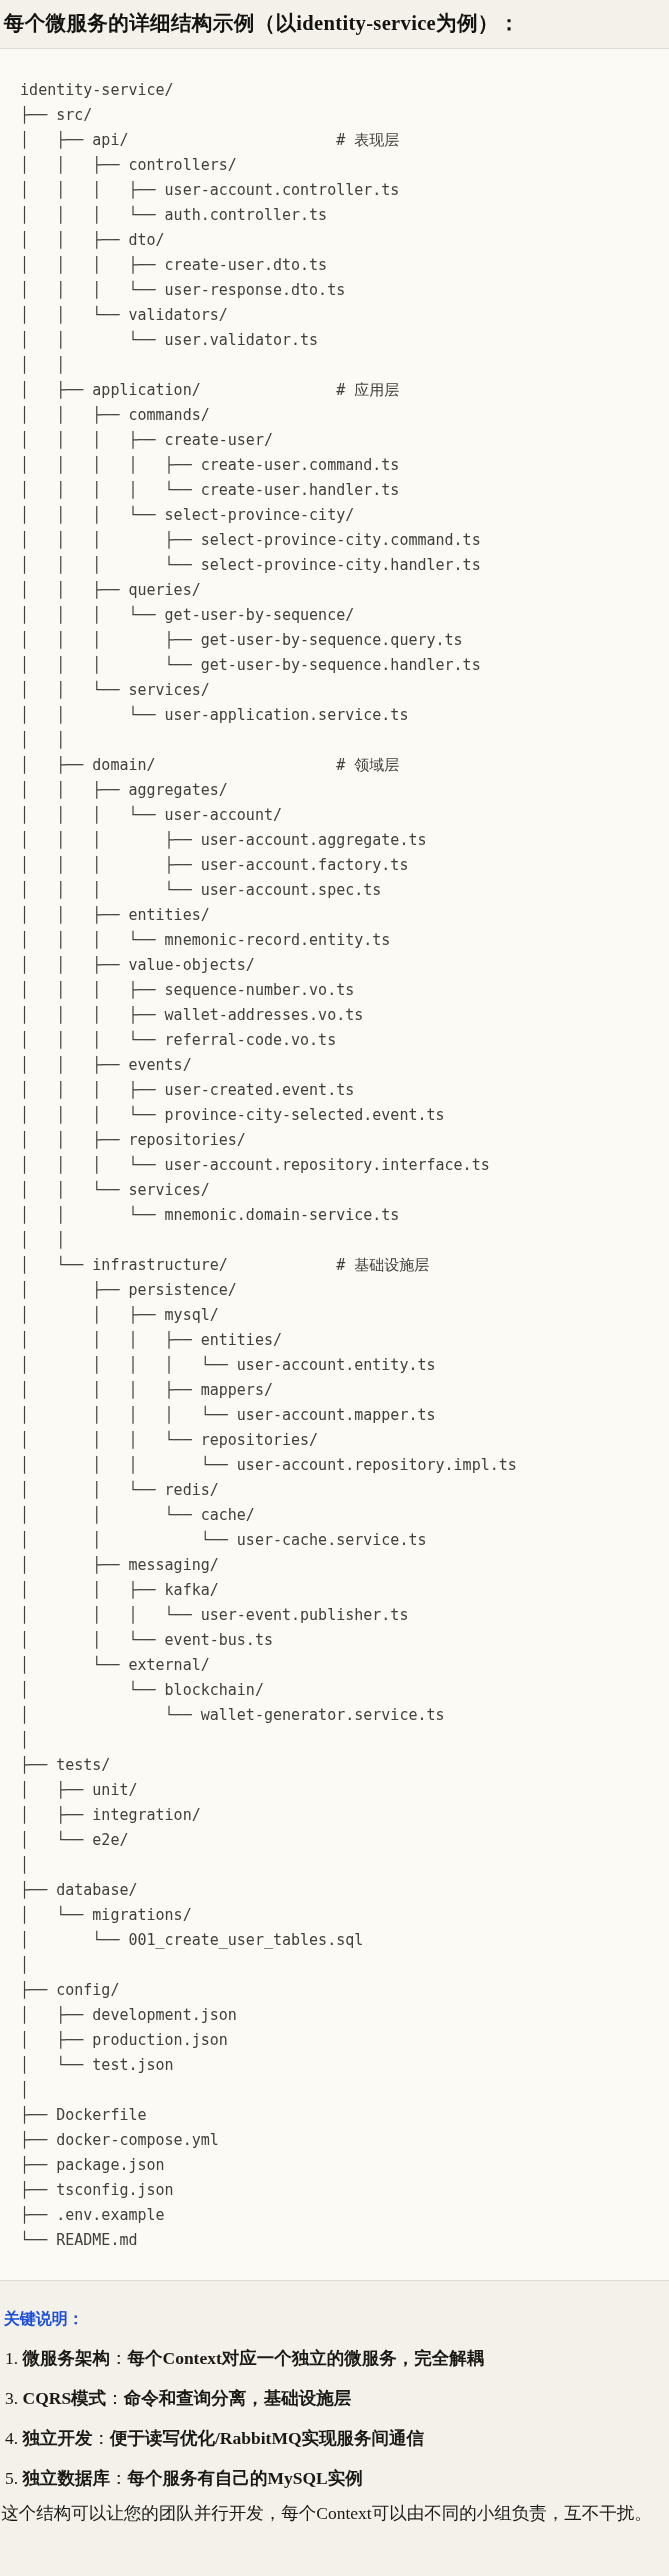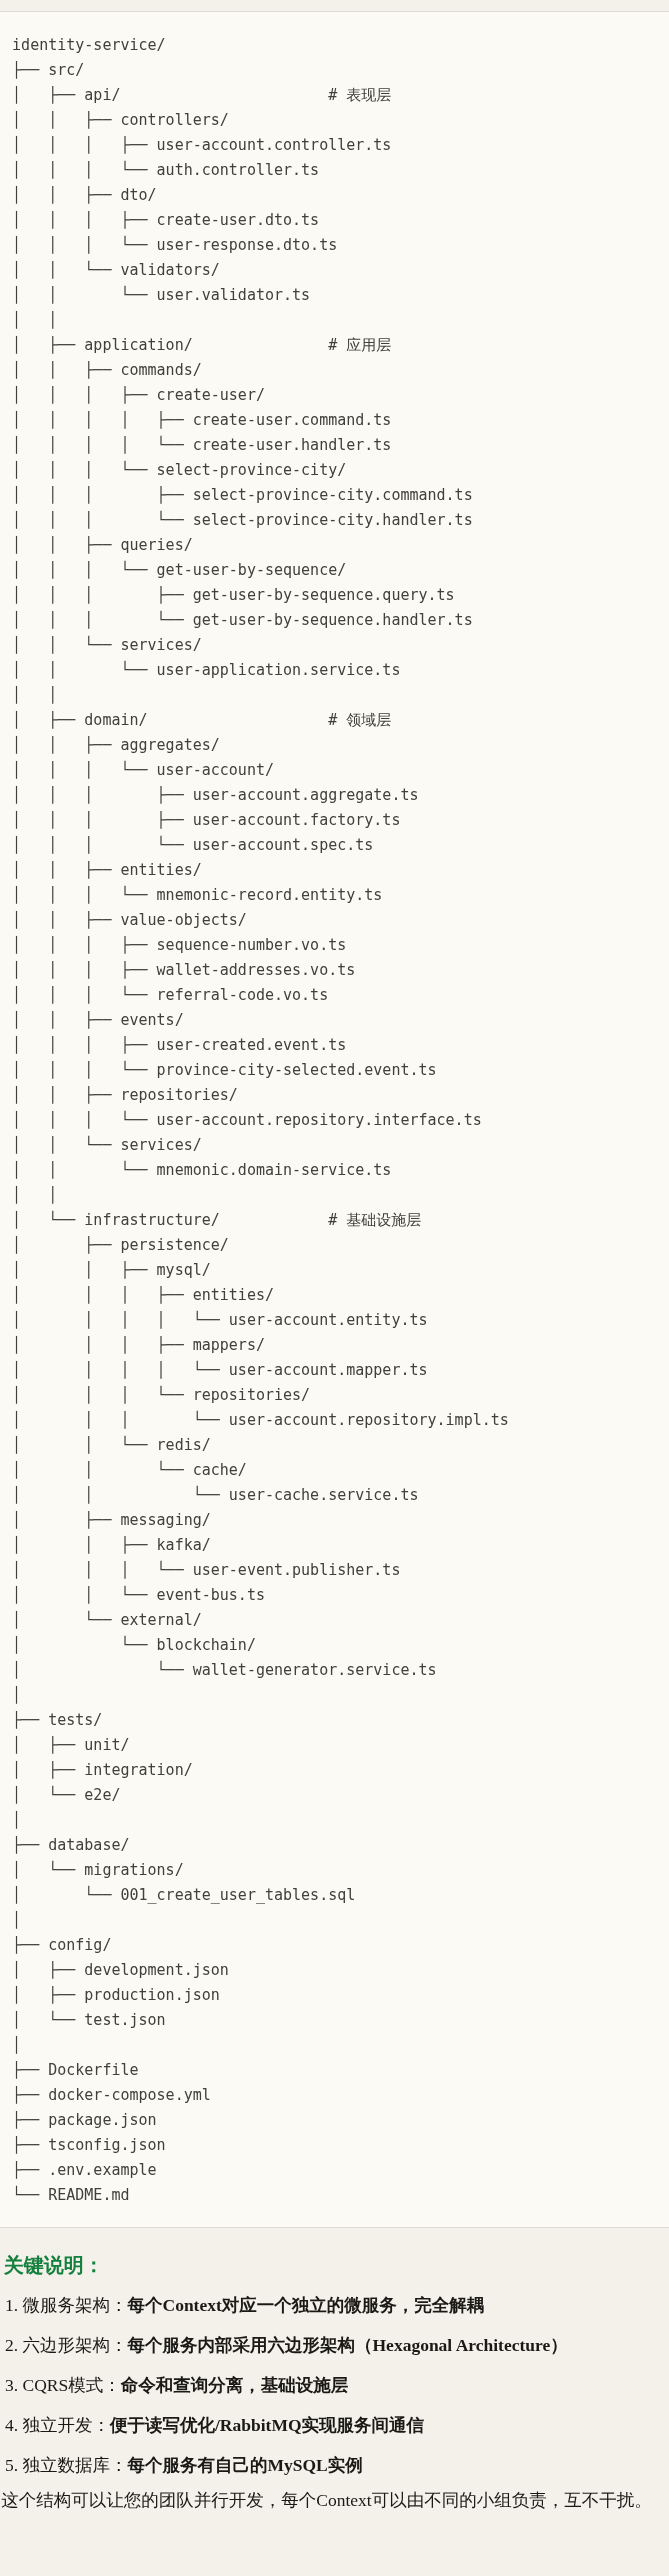--- a/index.html
+++ b/index.html
@@ -26,61 +26,62 @@
     letter-spacing: 0.3px;
   }
   .code-block {
     margin-top: 10.6px;
     background: #FBFAF5;
     border-top: 0.6px solid #DFDCD3;
     border-bottom: 0.6px solid #DFDCD3;
     padding: 17px 6.3px 15px 8.1px;
   }
   .code-block pre {
-    margin: 4px;
+    margin: 12px;
     font-family: "DejaVu Sans Mono", monospace;
     font-size: 15px;
     line-height: 25px;
     color: #40403C;
     white-space: pre;
   }
   .notes-heading {
     margin: 24px 0 0 3.8px;
-    font-size: 20px;
+    font-size: 16px;
     line-height: 27.5px;
     font-weight: bold;
-    color: #15803d;
+    color: #1d4ed8;
   }
   .notes-list {
     margin: 0;
     padding: 0;
     list-style: none;
   }
   .note-item {
     margin: 12.5px 0 0 5px;
     font-size: 17.5px;
     line-height: 27.5px;
     color: #1A1915;
   }
   .note-num { font-weight: normal; }
-  .note-term { font-weight: normal; }
+  .note-term { font-weight: bold; }
   .note-colon { font-weight: normal; }
   .note-desc { font-weight: bold; }
   .closing-paragraph {
     margin: 7.5px 1.3px 0 1.3px;
     font-size: 17.5px;
     line-height: 27.5px;
     color: #1A1915;
   }
 </style>
 </head>
 <body>
 
 <div class="page">
 
+  <h1 class="page-title">每个微服务的详细结构示例（以identity-service为例）：</h1>
 
   <div class="code-block">
     <pre>identity-service/
 ├── src/
 │   ├── api/                       # 表现层
 │   │   ├── controllers/
 │   │   │   ├── user-account.controller.ts
 │   │   │   └── auth.controller.ts
 │   │   ├── dto/
 │   │   │   ├── create-user.dto.ts
@@ -162,21 +163,20 @@
 ├── package.json
 ├── tsconfig.json
 ├── .env.example
 └── README.md</pre>
   </div>
 
   <h2 class="notes-heading">关键说明：</h2>
 
   <ol class="notes-list">
     <li class="note-item"><span class="note-num">1.</span> <span class="note-term">微服务架构</span><span class="note-colon">：</span><span class="note-desc">每个Context对应一个独立的微服务，完全解耦</span></li>
-    <li class="note-item"><span class="note-num">2.</span> <span class="note-term">六边形架构</span><span class="note-colon">：</span><span class="note-desc">每个服务内部采用六边形架构（Hexagonal Architecture）</span></li>
     <li class="note-item"><span class="note-num">3.</span> <span class="note-term">CQRS模式</span><span class="note-colon">：</span><span class="note-desc">命令和查询分离，基础设施层</span></li>
     <li class="note-item"><span class="note-num">4.</span> <span class="note-term">独立开发</span><span class="note-colon">：</span><span class="note-desc">便于读写优化/RabbitMQ实现服务间通信</span></li>
     <li class="note-item"><span class="note-num">5.</span> <span class="note-term">独立数据库</span><span class="note-colon">：</span><span class="note-desc">每个服务有自己的MySQL实例</span></li>
   </ol>
 
   <p class="closing-paragraph">这个结构可以让您的团队并行开发，每个Context可以由不同的小组负责，互不干扰。</p>
 
 </div>
 
 

